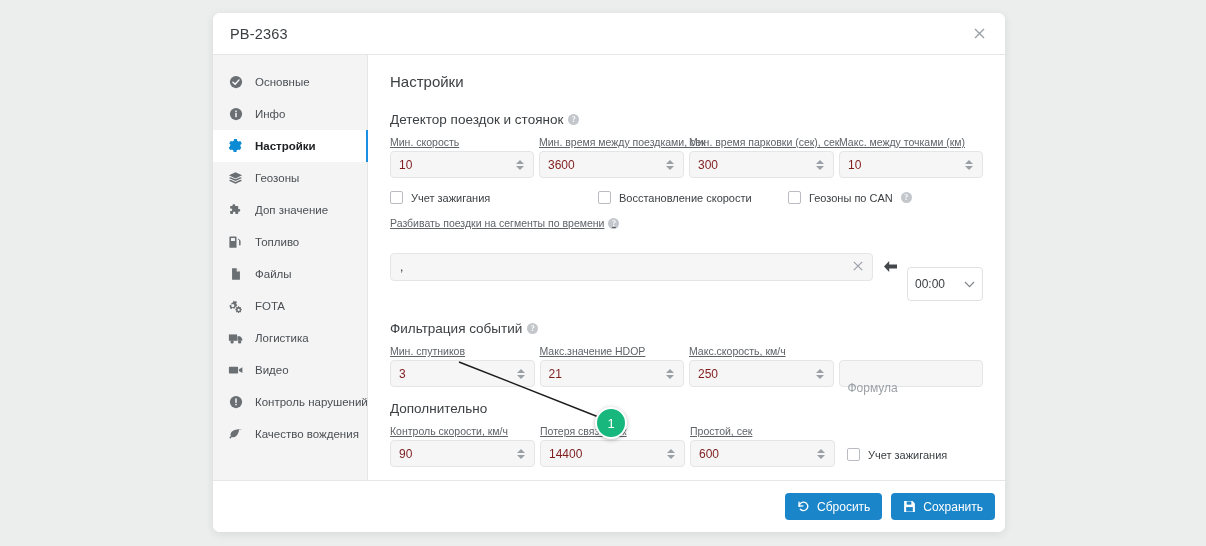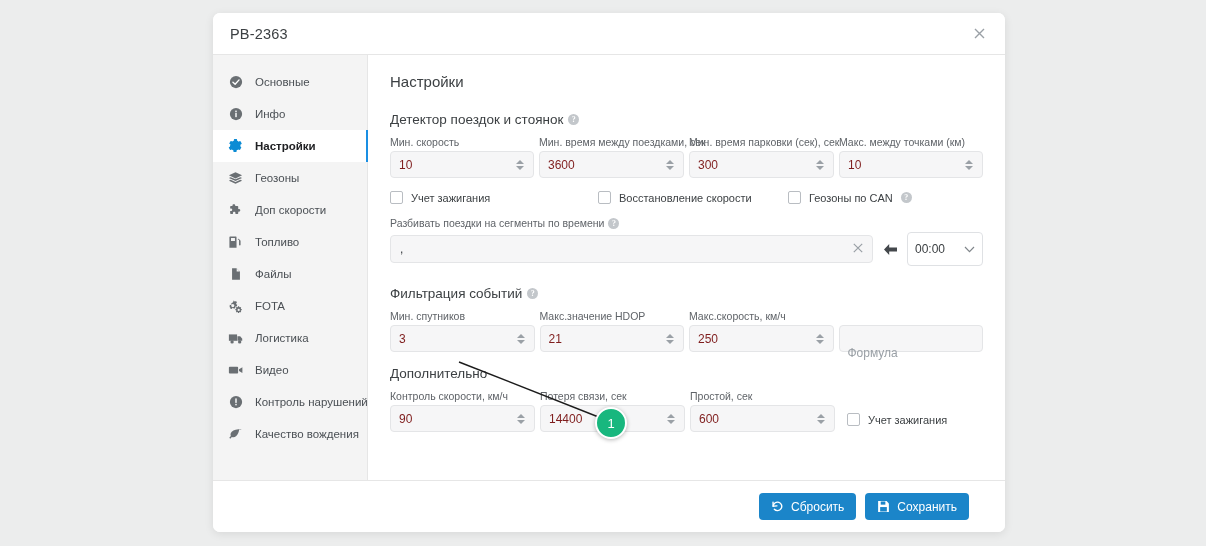--- a/index.html
+++ b/index.html
@@ -94,21 +94,21 @@
     font-size:8px; line-height:11px; text-align:center;
     display:inline-block; font-weight:bold; cursor:pointer;
     font-family:"Liberation Serif", serif;
   }
 
   .row { display:flex; align-items:flex-end; gap:5px; }
   .field { width:145px; }
   .flabel {
     font-size:10.5px; color:#5f6368;
     margin-bottom:3px; white-space:nowrap;
-    display:flex; align-items:center; gap:4px;
+    display:flex; align-items:center; gap:4px;text-decoration:underline;
   }
   .inp {
     position:relative;
     height:27px;
     background:#f6f6f7;
     border:1px solid #e4e5e7;
     border-radius:4px;
     display:flex; align-items:center;
     padding:0 8px;
   }
@@ -145,34 +145,34 @@
   }
   .seg-input .clear { margin-left:auto; color:#9aa0a6; font-size:12px; cursor:pointer; }
   .arrow-btn {
     width:22px; height:26px; display:flex; align-items:center; justify-content:center;
     color:#4a4f54; cursor:pointer;
   }
   .time-sel {
     width:76px; height:28px;
     background:#fff; border:1px solid #dfe1e4; border-radius:4px;
     display:flex; align-items:center; padding:16px 7px;
-    font-size:12px; color:#3c4043; cursor:pointer;
+    font-size:12px; color:#3c4043; cursor:pointer;margin-top:35px;
   }
   .time-sel .chev { margin-left:auto; color:#80868b; }
 
   .spacer20 { height:20px; }
   .spacer14 { height:14px; }
 
   
   .dlg-footer {
     flex:0 0 52px; height:52px;
     border-top:1px solid #e6e6e6;
     background:#fff;
     display:flex; align-items:center; justify-content:flex-end;
-    padding-right:36px; gap:9px;
+    padding-right:10px; gap:9px;
   }
   .btn {
     height:27px; border-radius:4px; background:#1b85c9;
     color:#fff; font-size:12px;
     display:flex; align-items:center; gap:7px;
     padding:0 12px; cursor:pointer; border:none;
     font-family:"Liberation Sans", sans-serif;
   }
   .btn svg { display:block; }
 
@@ -247,21 +247,21 @@
           </span>
           <span class="lbl">Геозоны</span>
         </div>
 
         <div class="nav-item">
           <span class="ico">
             <svg width="15" height="15" viewBox="0 0 16 16" fill="currentColor">
                 <path d="M6.2 1.2c-.9 0-1.5.6-1.5 1.3 0 .3.1.5.2.7H3.1c-.5 0-.8.4-.8.8v2c.2-.1.5-.2.8-.2.8 0 1.4.6 1.4 1.4s-.6 1.4-1.4 1.4c-.3 0-.6-.1-.8-.2v2.4c0 .5.4.8.8.8h2.3c-.1-.2-.2-.5-.2-.8 0-.8.6-1.4 1.4-1.4s1.4.6 1.4 1.4c0 .3-.1.6-.2.8h2.3c.5 0 .8-.4.8-.8V9c.2.1.5.2.8.2.8 0 1.4-.6 1.4-1.4s-.6-1.4-1.4-1.4c-.3 0-.6.1-.8.2V4c0-.5-.4-.8-.8-.8H7.6c.1-.2.2-.4.2-.7 0-.7-.7-1.3-1.6-1.3z"></path>
               </svg>
           </span>
-          <span class="lbl">Доп скорости</span>
+          <span class="lbl">Доп значение</span>
         </div>
 
         <div class="nav-item">
           <span class="ico">
             <svg width="15" height="15" viewBox="0 0 16 16" fill="currentColor">
                 <path d="M2.2 1.6h6.2c.4 0 .7.3.7.7v11.4H1.5V2.3c0-.4.3-.7.7-.7zm1 1.5v3.2h4.2V3.1z"></path>
                 <path d="M10.2 4.2l1.6 1.5v4.7a.8.8 0 101.6 0V6.2l-1.2-1.3-.9-1z"></path>
               </svg>
           </span>
           <span class="lbl">Топливо</span>

